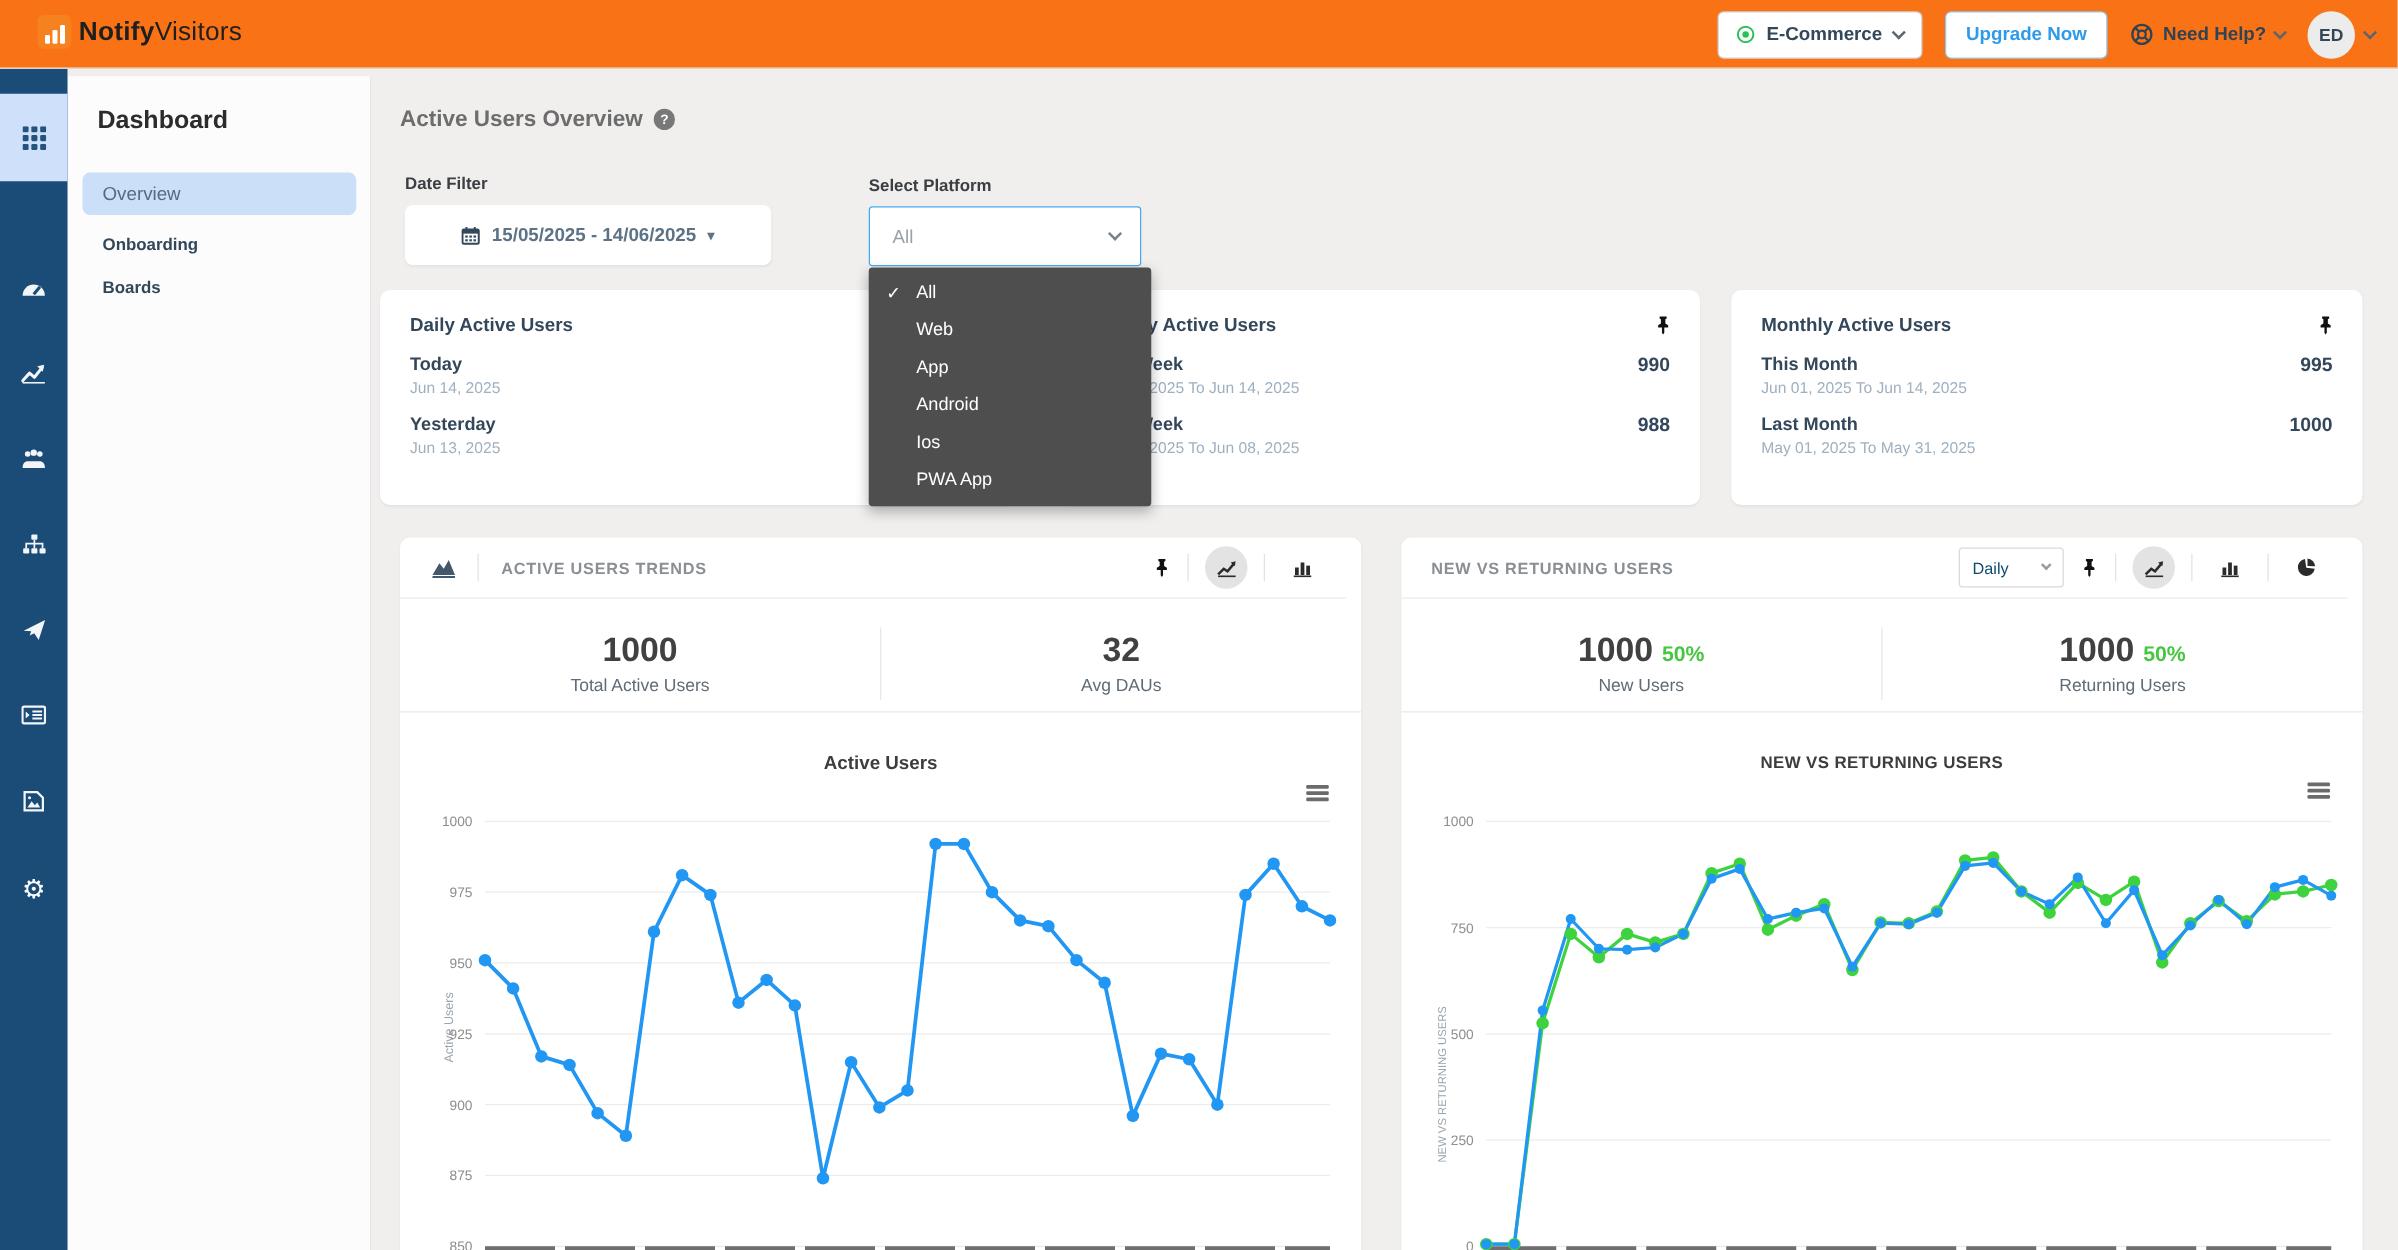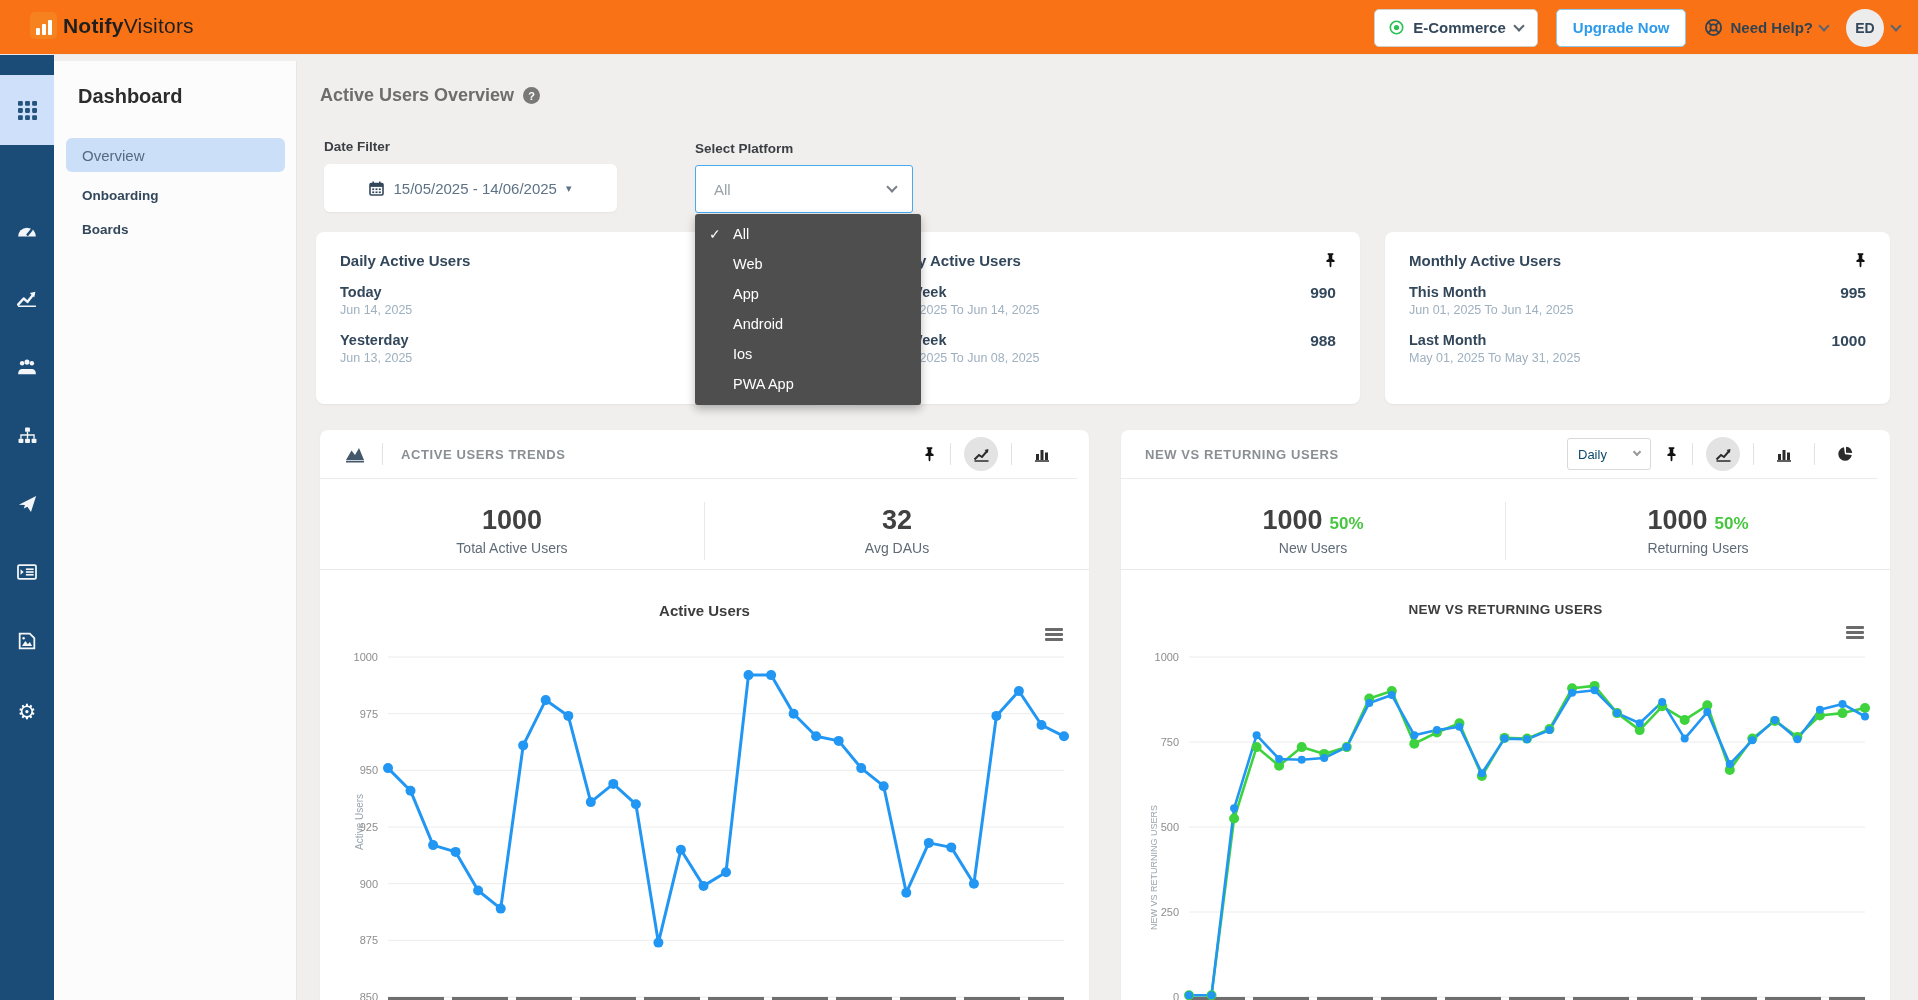--- a/index.html
+++ b/index.html
@@ -33,21 +33,21 @@
   .side-item { position:absolute; left:12px; width:219px; height:34px; border-radius:6px; display:flex; align-items:center; padding-left:16px; font-size:13.5px; font-weight:600; color:#33475b; cursor:pointer; }
   .side-item.active { background:#cbdff8; color:#566b80; font-weight:400; font-size:15px; }
 
   
   #page-title { position:absolute; left:320px; top:85px; display:flex; align-items:center; gap:9px; z-index:5;}
   #page-title h1 { font-size:18px; font-weight:600; color:#6d6d6d; }
   .help-dot { width:17px; height:17px; border-radius:50%; background:#787878; color:#fff; font-size:11px; font-weight:700; display:flex; align-items:center; justify-content:center; }
 
   .filter-label { position:absolute; font-size:13.5px; font-weight:700; color:#3b3f44; z-index:5; }
   #date-box { position:absolute; left:324px; top:164px; width:293px; height:48px; background:#fff; border-radius:6px; box-shadow:0 1px 2px rgba(0,0,0,.05); display:flex; align-items:center; justify-content:center; gap:9px; cursor:pointer; z-index:5; }
-  #date-box span { font-size:15px; font-weight:400; color:#5e7285; }
+  #date-box span { font-size:15px; font-weight:700; color:#5e7285; }
   #date-box .caret { font-size:11px; color:#5e7285; }
   #platform-box { position:absolute; left:695px; top:165px; width:218px; height:48px; background:#fff; border:1px solid #47aaf0; border-radius:3px; display:flex; align-items:center; cursor:pointer; z-index:5; }
   #platform-box span { font-size:15px; color:#9aa0a6; margin-left:18px; }
   #platform-box .chev { position:absolute; right:16px; border-color:#7a8088; }
 
   
   #platform-menu { position:absolute; left:695px; top:214px; width:226px; height:191px; background:#4e4e4e; border-radius:3px; box-shadow:0 4px 10px rgba(0,0,0,.28); z-index:90; padding-top:5px; }
   .pm-item { height:30px; line-height:30px; padding-left:38px; color:#fff; font-size:14.5px; position:relative; cursor:pointer; }
   .pm-item .tick { position:absolute; left:14px; font-size:14px; }
 
@@ -239,21 +239,21 @@
 
 <div id="platform-menu">
   <div class="pm-item"><span class="tick">✓</span><span>All</span></div>
   <div class="pm-item">Web</div>
   <div class="pm-item">App</div>
   <div class="pm-item">Android</div>
   <div class="pm-item">Ios</div>
   <div class="pm-item">PWA App</div>
 </div>
 
-<div class="card" style="left:316px; width:507px;">
+<div class="card" style="left:304px; width:507px;">
   <h3>Daily Active Users</h3>
   <svg class="pin" width="15" height="16" viewBox="0 0 16 16">
       <path d="M5 0.8h6v1.6l-1.1.6v3.8l2.4 1.5v1.8H9v4.6L8 16l-1-1.3V10.1H3.7V8.3l2.4-1.5V3l-1.1-.6z" fill="#111"></path>
     </svg>
   <div class="crow">
       <div>
         <div class="lbl">Today</div>
         <div class="dt">Jun 14, 2025</div>
       </div>
       <div class="val"></div>

